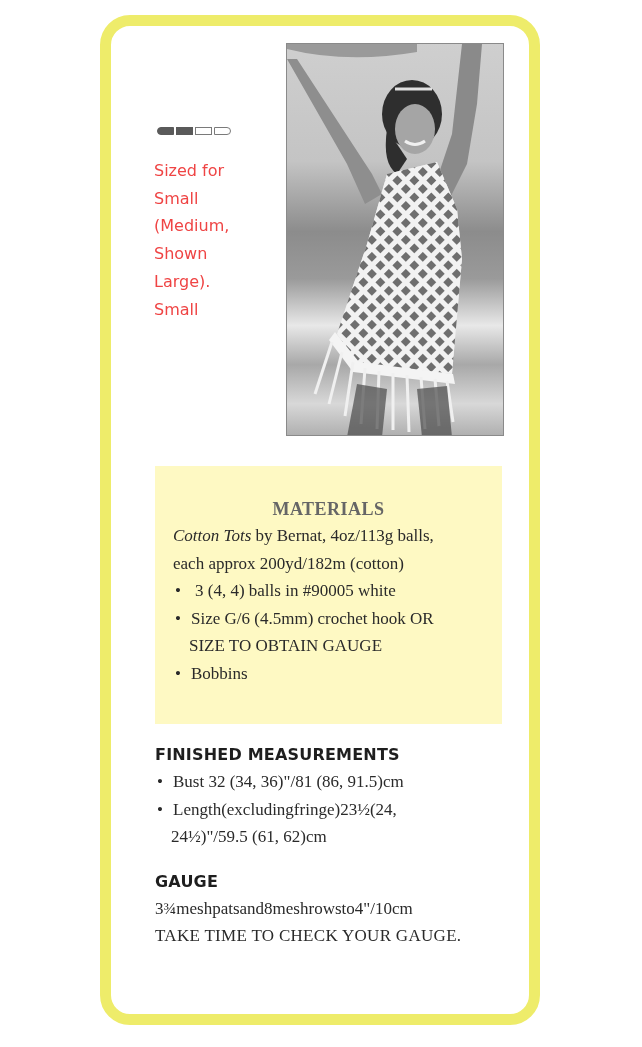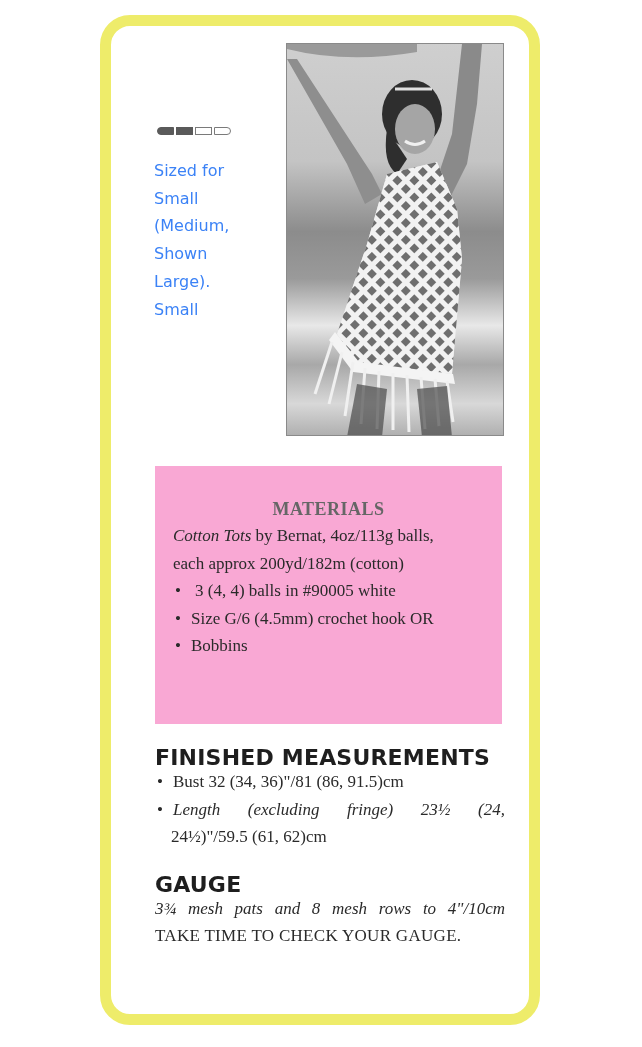--- a/index.html
+++ b/index.html
@@ -45,21 +45,21 @@
     .skill .seg.last { border-radius: 0 5px 5px 0; }
 
     .size-note {
       position: absolute;
       left: 154px;
       top: 157px;
       width: 110px;
       font-family: "DejaVu Sans", sans-serif;
       font-size: 16px;
       line-height: 27.7px;
-      color: #3b82f6;
+      color: #ef4444;
     }
     .size-note span { display: block; white-space: nowrap; }
 
     
     .photo {
       position: absolute;
       left: 286px;
       top: 43px;
       width: 218px;
       height: 393px;
@@ -70,21 +70,21 @@
     }
     .photo svg { position: absolute; left: 0; top: 0; }
 
     
     .materials {
       position: absolute;
       left: 155px;
       top: 466px;
       width: 347px;
       height: 258px;
-      background: #f9a8d4;
+      background: #fef9c3;
       box-sizing: border-box;
       padding: 30px 14px 0 18px;
       font-family: "Liberation Serif", serif;
       font-size: 17px;
       color: #2a2a2a;
     }
     .materials h3 {
       margin: 0 0 0 0;
       text-align: center;
       font-size: 18px;
@@ -111,38 +111,36 @@
       padding-left: 2px;
     }
     .bullet-row .txt { white-space: nowrap; }
     .indent { padding-left: 16px; }
 
     .sec-title {
       position: absolute;
       left: 155px;
       font-family: "DejaVu Sans", sans-serif;
       font-weight: bold;
-      font-size: 22px;
+      font-size: 16px;
       letter-spacing: 0.2px;
       color: #1e1e1e;
     }
     .sec-body {
       position: absolute;
       left: 155px;
       width: 350px;
       font-family: "Liberation Serif", serif;
       font-size: 17px;
       line-height: 27px;
       color: #2a2a2a;
     }
     .justify-line {
       display: flex;
-      justify-content: space-between;
       white-space: nowrap;
-      font-style: italic;
     }
   </style>
 </head>
 <body>
 
 <div class="card" style="border-color: rgb(238, 236, 106);"></div>
 
 <div class="skill">
   <div class="seg filled first"></div>
   <div class="seg filled"></div>
@@ -210,20 +208,21 @@
   <div class="line"><em>Cotton Tots</em><span> by Bernat, 4oz/113g balls,</span></div>
   <div class="line">each approx 200yd/182m (cotton)</div>
   <div class="bullet-row">
     <span class="dot">•</span>
     <span class="txt" style="padding-left:4px">3 (4, 4) balls in #90005 white</span>
   </div>
   <div class="bullet-row">
     <span class="dot">•</span>
     <span class="txt">Size G/6 (4.5mm) crochet hook OR</span>
   </div>
+  <div class="line indent">SIZE TO OBTAIN GAUGE</div>
   <div class="bullet-row">
     <span class="dot">•</span>
     <span class="txt">Bobbins</span>
   </div>
 </div>
 
 <div class="sec-title" style="top:745px">FINISHED MEASUREMENTS</div>
 <div class="sec-body" style="top:768px">
   <div class="bullet-row">
     <span class="dot">•</span>

